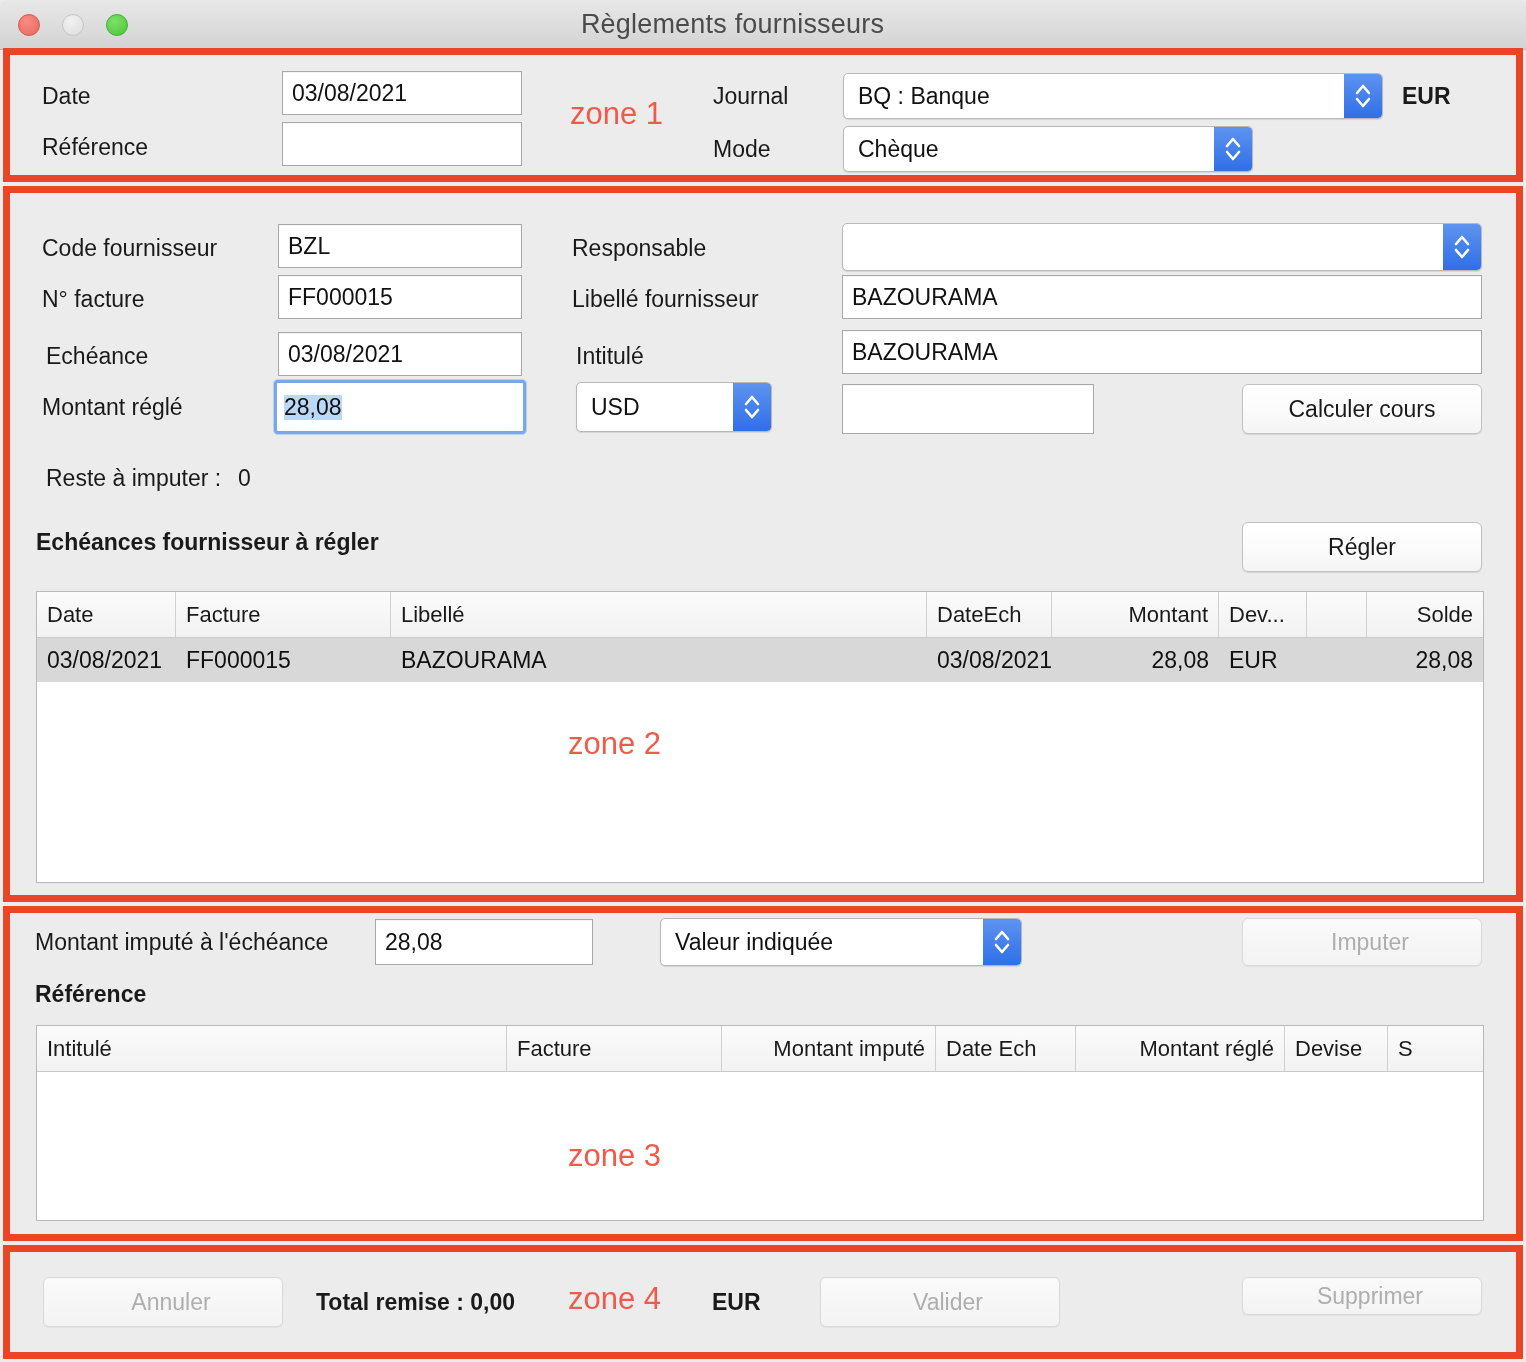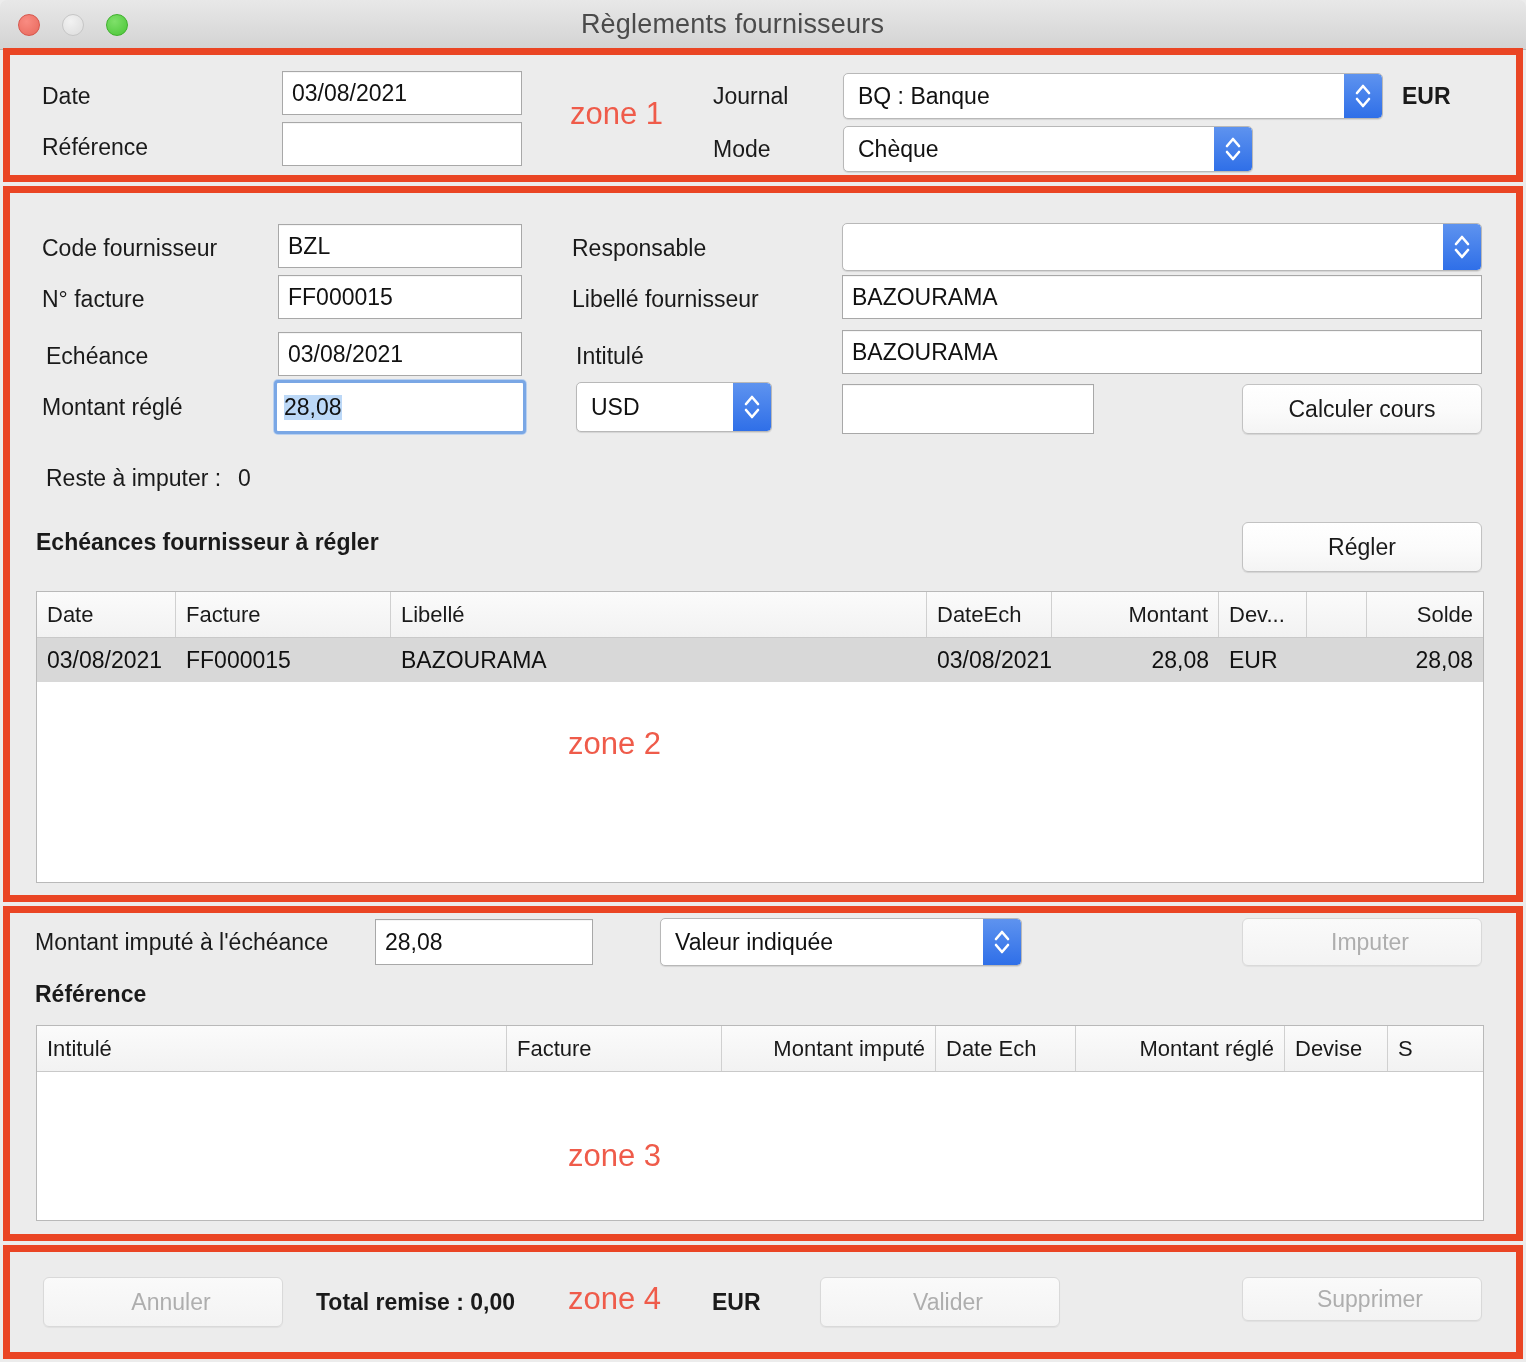--- a/index.html
+++ b/index.html
@@ -323,21 +323,21 @@
 
   <div class="panel" id="panel4">
     <div class="btn disabled" style="left:33px; top:25px; width:240px; height:50px;">
       <span>Annuler</span>
     </div>
     <div class="lbl lbl-b" style="left:306px; top:37px;">Total remise : 0,00</div>
     <div class="lbl lbl-b" style="left:702px; top:37px;">EUR</div>
     <div class="btn disabled" style="left:810px; top:25px; width:240px; height:50px;">
       <span>Valider</span>
     </div>
-    <div class="btn disabled" style="left:1232px; top:25px; width:240px; height:44px;">
+    <div class="btn disabled" style="left:1232px; top:25px; width:240px; height:38px;">
       <span>Supprimer</span>
     </div>
   </div>
 
   <div class="zone-frame" id="zf1"></div>
   <div class="zone-frame" id="zf2"></div>
   <div class="zone-frame" id="zf3"></div>
   <div class="zone-frame" id="zf4"></div>
 
   <div class="zone-tag" id="zt1">zone 1</div>

